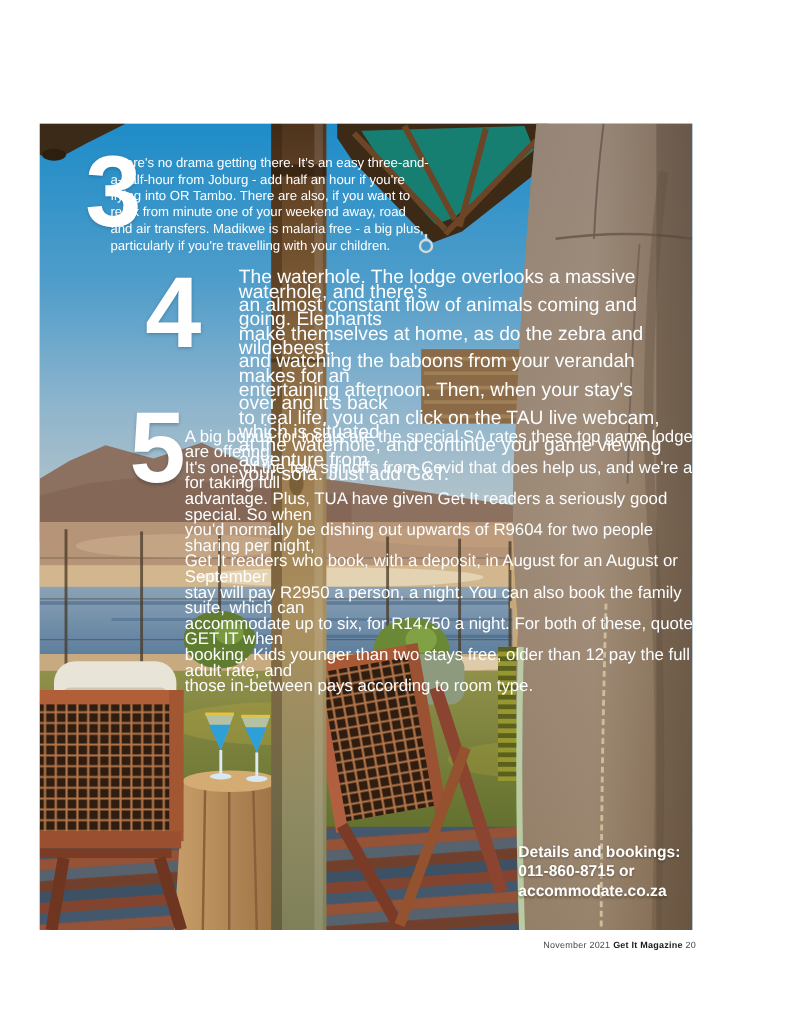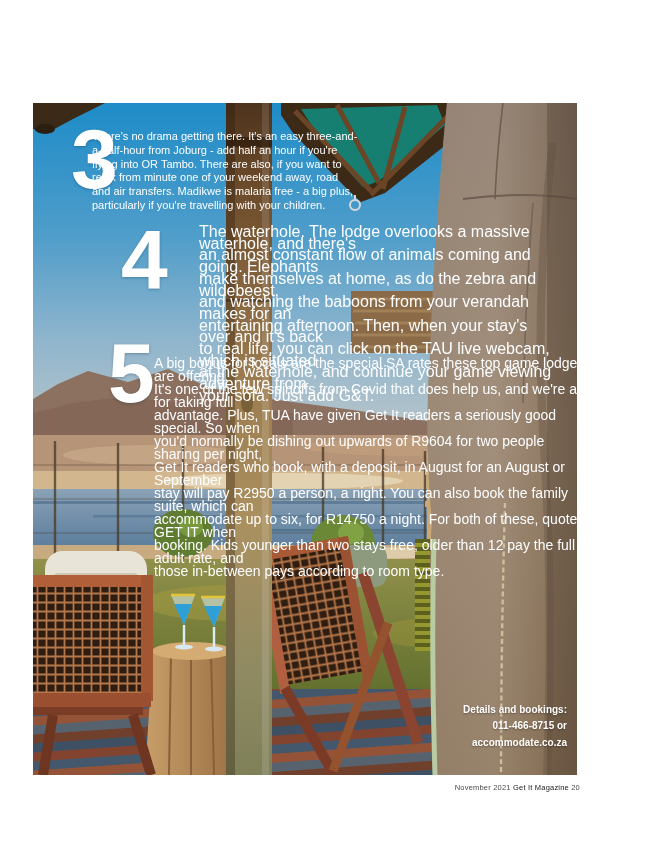--- a/index.html
+++ b/index.html
@@ -19,28 +19,28 @@
   .sectext{
     position:absolute;font-weight:normal;white-space:pre-line;color:#fdfeff;
   }
   .t3{left:59px;top:27px;font-size:11px;line-height:13.8px;width:310px;}
   .n3{left:38px;top:24px;}
   .t4{left:139px;top:123px;font-size:16px;line-height:11.7px;width:360px;margin-left:27px;}
   .n4{left:88px;top:125px;}
   .t5{left:121px;top:238px;font-size:14px;line-height:13px;width:440px;margin-top:16px;}
   .n5{left:75px;top:238px;}
   .booking{
-    position:absolute;right:10px;top:599px;text-align:right;font-weight:bold;
-    font-size:10px;line-height:16.4px;color:#ffffff;text-shadow:0 1px 2px rgba(30,20,10,.4);
+    position:absolute;right:10px;top:599px;font-weight:bold;
+    font-size:13px;line-height:16.4px;color:#ffffff;text-shadow:0 1px 2px rgba(30,20,10,.4);
   }
   .footer{
     position:absolute;top:783px;right:86px;font-size:7.5px;color:#4a4a4a;
     letter-spacing:.2px;
   }
-  .footer .b{font-weight:normal;color:#1a1a1a;}
+  .footer .b{font-weight:bold;color:#1a1a1a;}
 </style>
 </head>
 <body>
 
 <div class="page">
 
   <div class="photo">
 
     <svg width="544" height="672" viewBox="0 0 544 672">
       <defs>
@@ -256,21 +256,21 @@
 advantage. Plus, TUA have given Get It readers a seriously good special. So when
 you'd normally be dishing out upwards of R9604 for two people sharing per night,
 Get It readers who book, with a deposit, in August for an August or September
 stay will pay R2950 a person, a night. You can also book the family suite, which can
 accommodate up to six, for R14750 a night. For both of these, quote GET IT when
 booking. Kids younger than two stays free, older than 12 pay the full adult rate, and
 those in-between pays according to room type.</div>
 
     <div class="booking">
       <div>Details and bookings:</div>
-      <div>011-466-8715 or</div>
+      <div>011-860-8715 or</div>
       <div>accommodate.co.za</div>
     </div>
   </div>
 
   <div class="footer">
     <span>November 2021</span>
     <span class="b">Get It Magazine</span>
     <span>20</span>
   </div>
 

